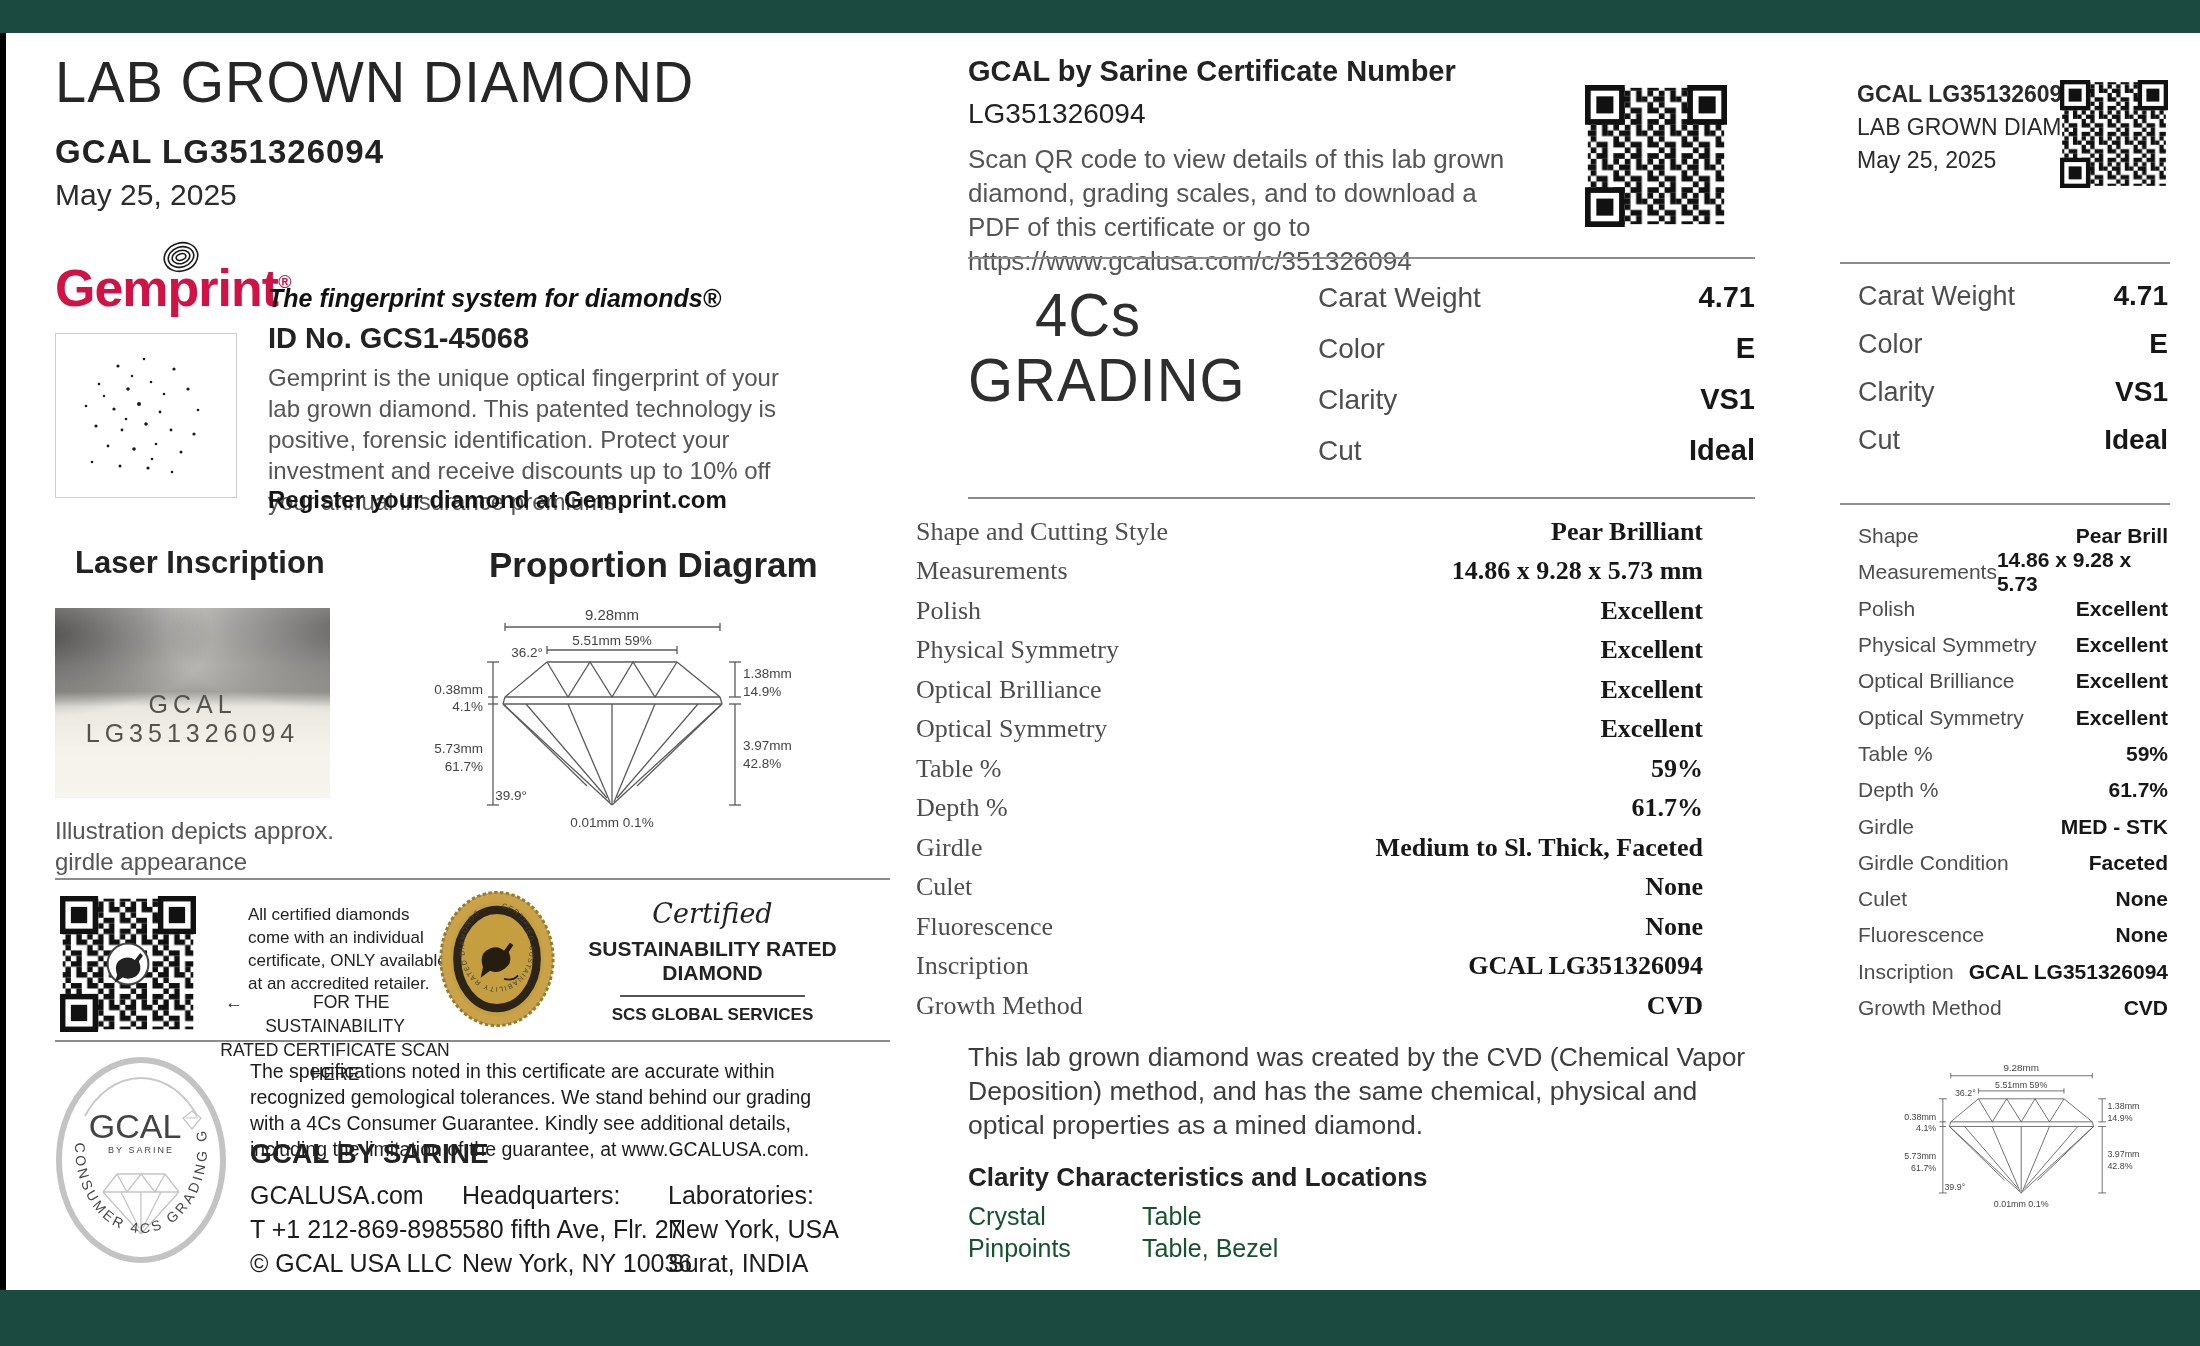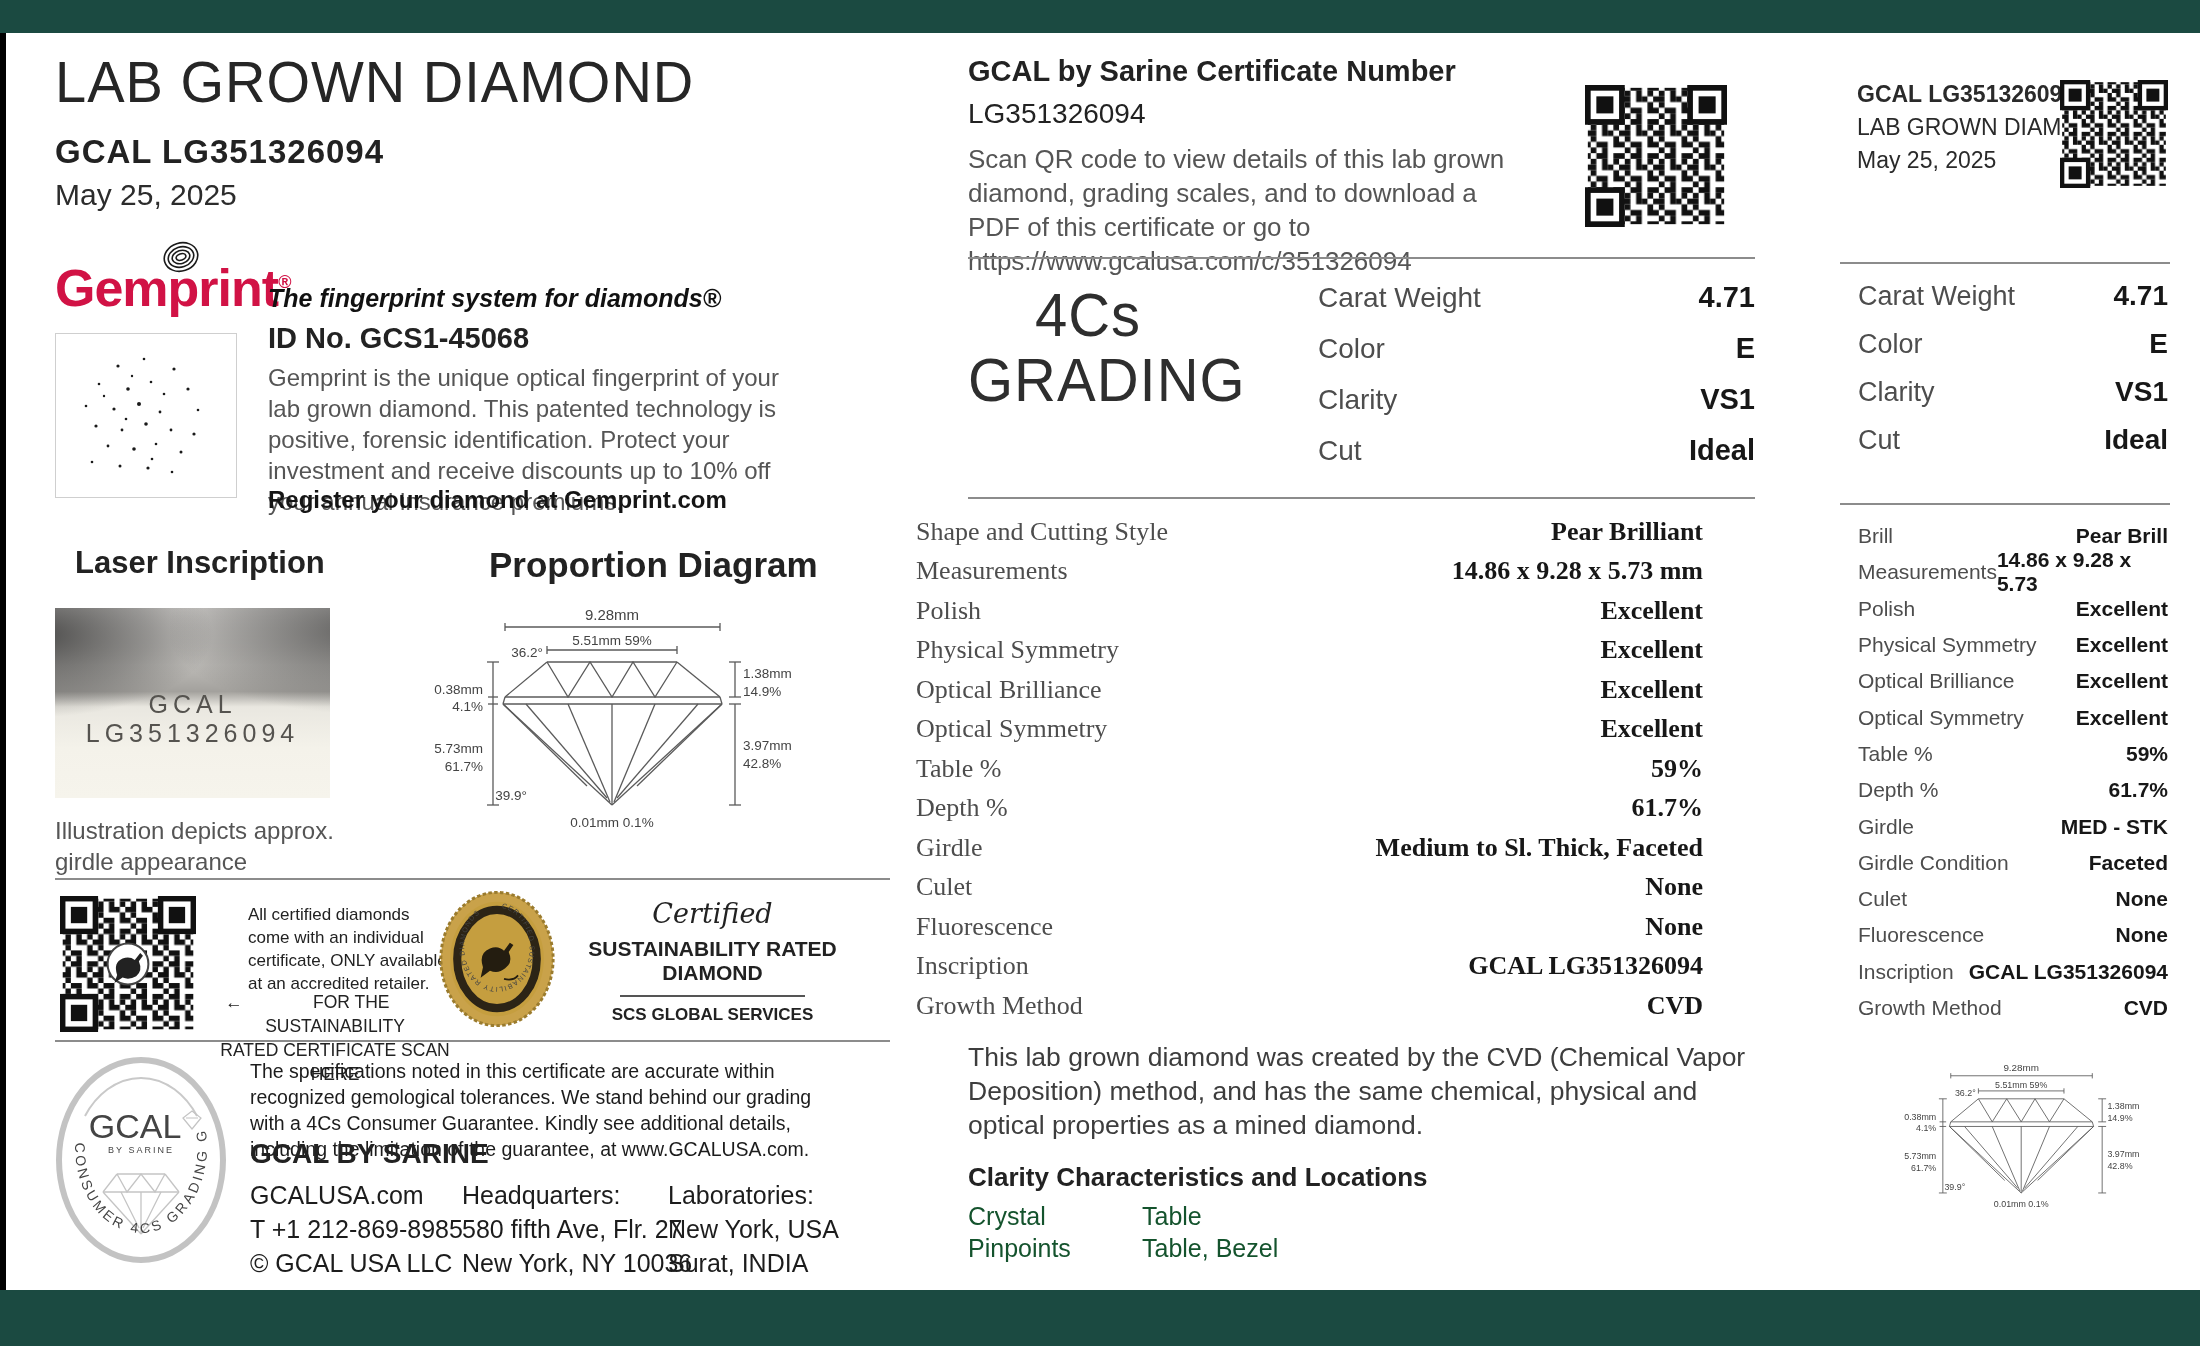--- a/index.html
+++ b/index.html
@@ -414,21 +414,21 @@
   <div class="row" style="height:48px;">
       <span class="lbl" style="font-size:27px;">Cut</span>
       <span class="val" style="font-size:28px;">Ideal</span>
     </div>
 </div>
 
 <div class="abs hr" style="left:1840px;top:503px;width:330px;"></div>
 
 <div class="abs" style="left:1858px;top:518px;width:310px;">
   <div class="row" style="height:36.3px;">
-      <span class="lbl" style="font-size:21px;">Brill</span>
+      <span class="lbl" style="font-size:21px;">Shape</span>
       <span class="val" style="font-size:21px;">Pear Brill</span>
     </div>
   <div class="row" style="height:36.3px;">
       <span class="lbl" style="font-size:21px;">Measurements</span>
       <span class="val" style="font-size:21px;">14.86 x 9.28 x 5.73</span>
     </div>
   <div class="row" style="height:36.3px;">
       <span class="lbl" style="font-size:21px;">Polish</span>
       <span class="val" style="font-size:21px;">Excellent</span>
     </div>

